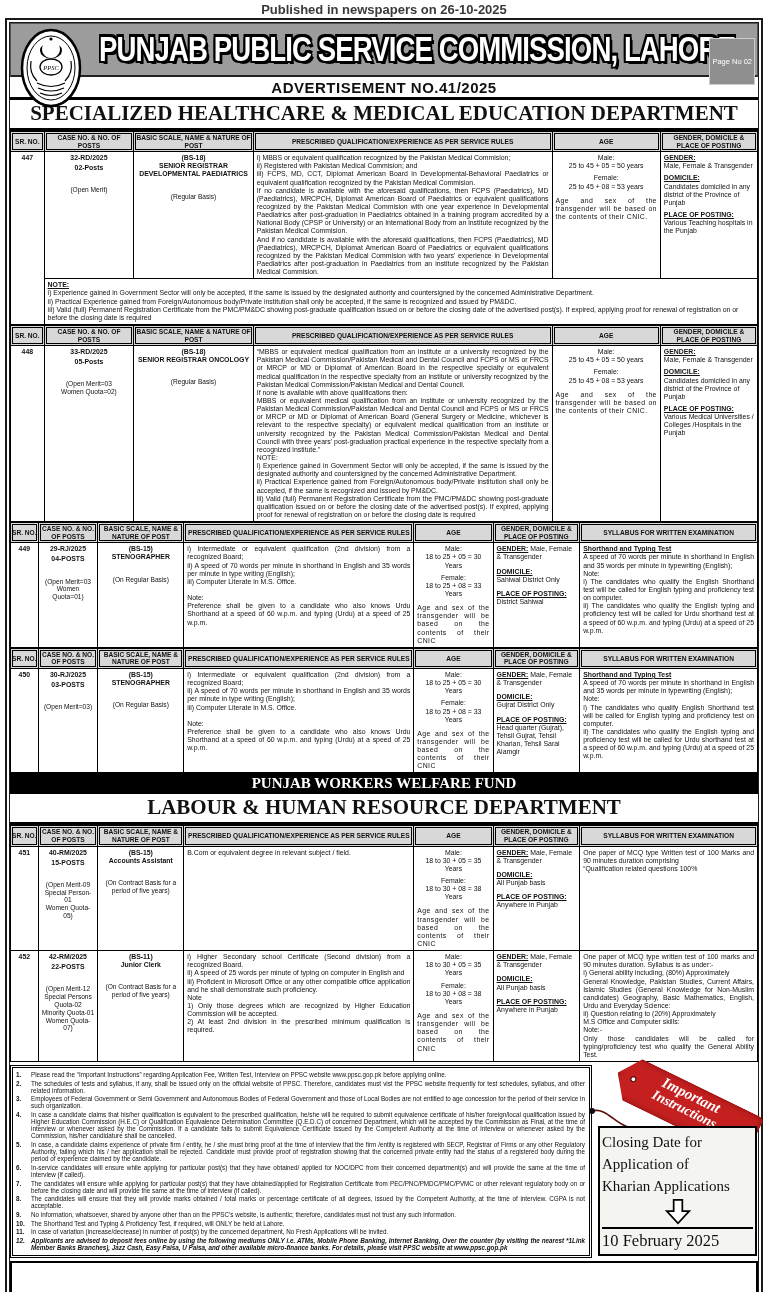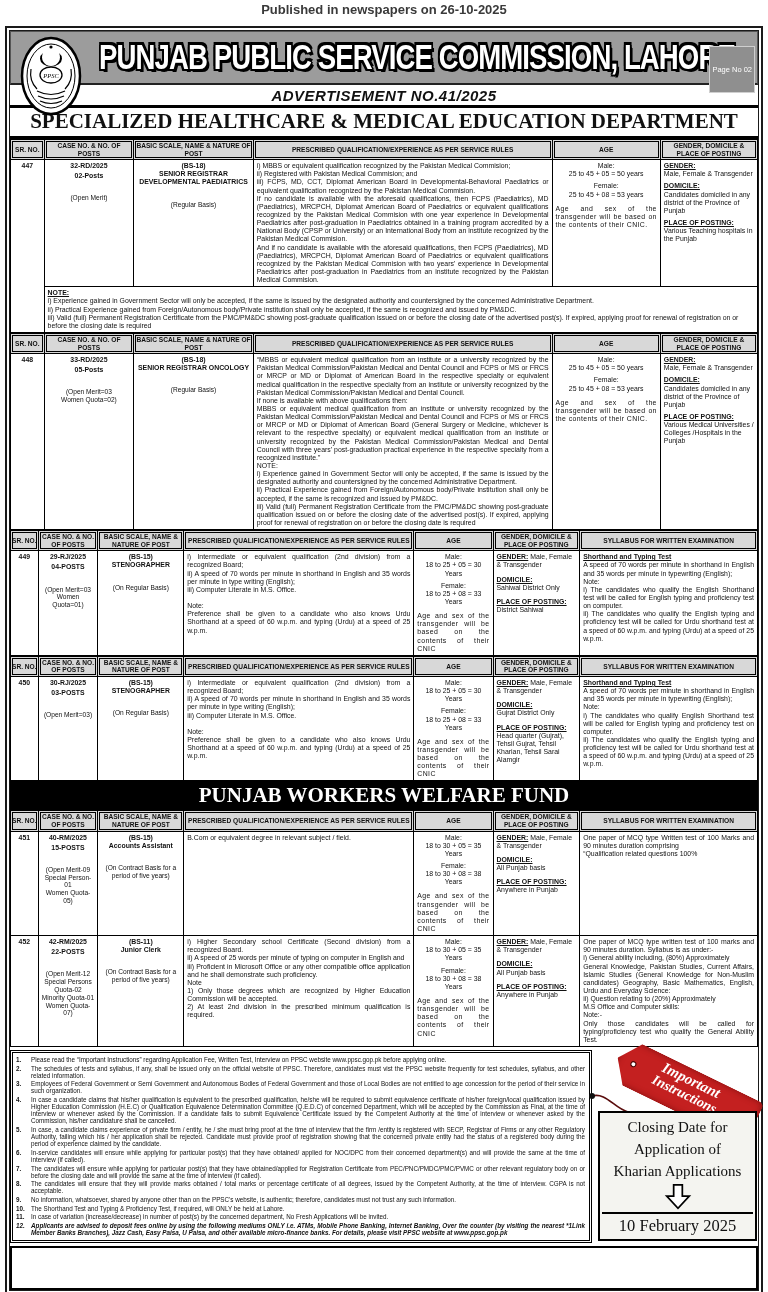--- a/index.html
+++ b/index.html
@@ -1,37 +1,37 @@
 <!DOCTYPE html>
 <html><head>
 <meta charset="utf-8">
 <style>
   * { box-sizing: border-box; margin: 0; padding: 0; }
   html,body { width:768px; height:1292px; background:#fff; overflow:hidden;
               font-family:"Liberation Sans", sans-serif; color:#111; }
-  .pub-line { height:26px; overflow:hidden; text-align:center; }
+  .pub-line { height:18px; overflow:hidden; text-align:center; }
   .pub-line span { display:inline-block; margin-top:-6px; font-size:13px; font-weight:bold; color:#3a3a3a; }
   .frame { margin:0 5px; border:2px solid #1a1a1a; outline:1px solid #1a1a1a; outline-offset:-5px; padding:3px; background:#fff; }
 
   
   .masthead { position:relative; height:54px; background:#9c9c9c; border:1px solid #555; border-bottom:2px solid #222; }
   .mast-title { position:absolute; left:88px; top:8px; white-space:nowrap; font-size:30px; font-weight:bold; color:#fff;
       letter-spacing:-1px; transform:scale(0.92,1.18); transform-origin:left center;
       text-shadow:-2px -2px 0 #000, 2px -2px 0 #000, -2px 2px 0 #000, 2px 2px 0 #000, 0 2px 0 #000, 2px 0 0 #000, 0 -2px 0 #000, -2px 0 0 #000, 3px 3px 0 #000; }
   .page-no { position:absolute; right:2px; top:14px; font-size:7.5px; color:#fff; border:1px solid #cfcfcf; padding:18px 2px; background:#8f8f8f; }
   .logo { position:absolute; left:8px; top:3px; width:64px; height:82px; z-index:9; }
 
   .adv-strip { background:#fff; text-align:center; font-size:15px; font-weight:bold; letter-spacing:0.5px;
-               padding:2px 0 1px; border-bottom:3px solid #000;font-style:italic; }
+               padding:2px 0 1px; border-bottom:3px solid #000; }
 
   .dept-title { font-family:"Liberation Serif", serif; font-weight:bold; text-align:center; font-size:21px;
                 padding:1px 0 2px; border-bottom:3px solid #000; background:#fff; }
   .dept-title.heavy-top { border-top:3px solid #000; }
   .black-bar { background:#000; color:#fff; font-family:"Liberation Serif", serif; font-weight:bold;
-               font-size:21px; text-align:center; padding:2px 0; }
+               font-size:15px; text-align:center; padding:2px 0; }
 
   
   table.jt { width:100%; border-collapse:collapse; table-layout:fixed; background:#fff; }
   table.jt th { background:#d8d8d8; border:1.5px solid #000; font-size:6.6px; font-weight:bold; text-align:center;
                 padding:2px 1px; box-shadow: inset 0 0 0 1px #d8d8d8, inset 0 0 0 2px #000; line-height:1.15; }
   table.jt td { border:1.5px solid #000; vertical-align:top; font-size:6.9px; line-height:1.18; padding:2px 3px; }
   .t6 .c-sr{width:4.5%} .t6 .c-case{width:12%} .t6 .c-scale{width:16%} .t6 .c-qual{width:40%} .t6 .c-age{width:14.5%} .t6 .c-gdp{width:13%}
   .t7 .c-sr{width:3.7%} .t7 .c-case{width:8%} .t7 .c-scale{width:11.5%} .t7 .c-qual{width:30.8%} .t7 .c-age{width:10.6%} .t7 .c-gdp{width:11.6%} .t7 .c-syl{width:23.8%}
   td.sr { text-align:center; font-weight:bold; font-size:8px; }
   td.case { text-align:center; font-size:7.2px; }
@@ -62,21 +62,21 @@
   .right-col { width:166px; flex:none; position:relative; padding:2px 0 0 4px; }
   .tag { position:absolute; top:18px; left:18px; width:152px; height:46px; background:#c42020;
          transform:rotate(26deg); border-radius:6px; color:#fff; font-family:"Liberation Serif", serif;
          font-style:italic; font-weight:bold; text-align:center; padding-top:4px;
          clip-path:polygon(11% 0, 100% 0, 100% 100%, 11% 100%, 0 50%); box-shadow: inset 0 0 6px #7d0f0f; }
   .tag .l1 { font-size:15px; line-height:1.05; }
   .tag .l2 { font-size:14px; line-height:1.05; }
   .tag-hole { position:absolute; left:14px; top:19px; width:6px; height:6px; background:#fff; border:1.5px solid #400; border-radius:50%; }
   .tag-string { position:absolute; left:-4px; top:40px; }
   .closing { position:absolute; left:6px; right:1px; bottom:2px; border:2px solid #000; background:#f4f4f0;
-             font-family:"Liberation Serif", serif; text-align:center; padding:4px 2px 0; }
+             font-family:"Liberation Serif", serif; text-align:left; padding:4px 2px 0; }
   .closing .cl { font-size:15px; line-height:1.45; }
   .closing .arrow { margin:1px auto 0; display:block; }
   .closing .cdate { border-top:2px solid #000; margin-top:2px; font-size:16.5px; padding:2px 0 3px; }
 
   
   .footer { display:flex; margin-top:3px; border:2px solid #000; height:44px; background:#fff; }
 </style>
 </head>
 <body>
 
@@ -349,20 +349,21 @@
         <div class="prelines">A speed of 70 words per minute in shorthand in English and 35 words per minute in typewriting (English);
 Note:
 i)  The candidates who qualify English Shorthand test will be called for English typing and proficiency test on computer.
 ii)  The candidates who qualify the English typing and proficiency test will be called for Urdu shorthand test at a speed of 60 w.p.m. and typing (Urdu) at a speed of 25 w.p.m.</div>
       </td>
     </tr>
   </tbody>
     </table>
 
   <div class="black-bar">PUNJAB WORKERS WELFARE FUND</div>
+  <div class="dept-title">LABOUR &amp; HUMAN RESOURCE DEPARTMENT</div>
 
   <table class="jt t7">
     <colgroup>
         <col class="c-sr">
         <col class="c-case">
         <col class="c-scale">
         <col class="c-qual">
         <col class="c-age">
         <col class="c-gdp">
         <col class="c-syl">

